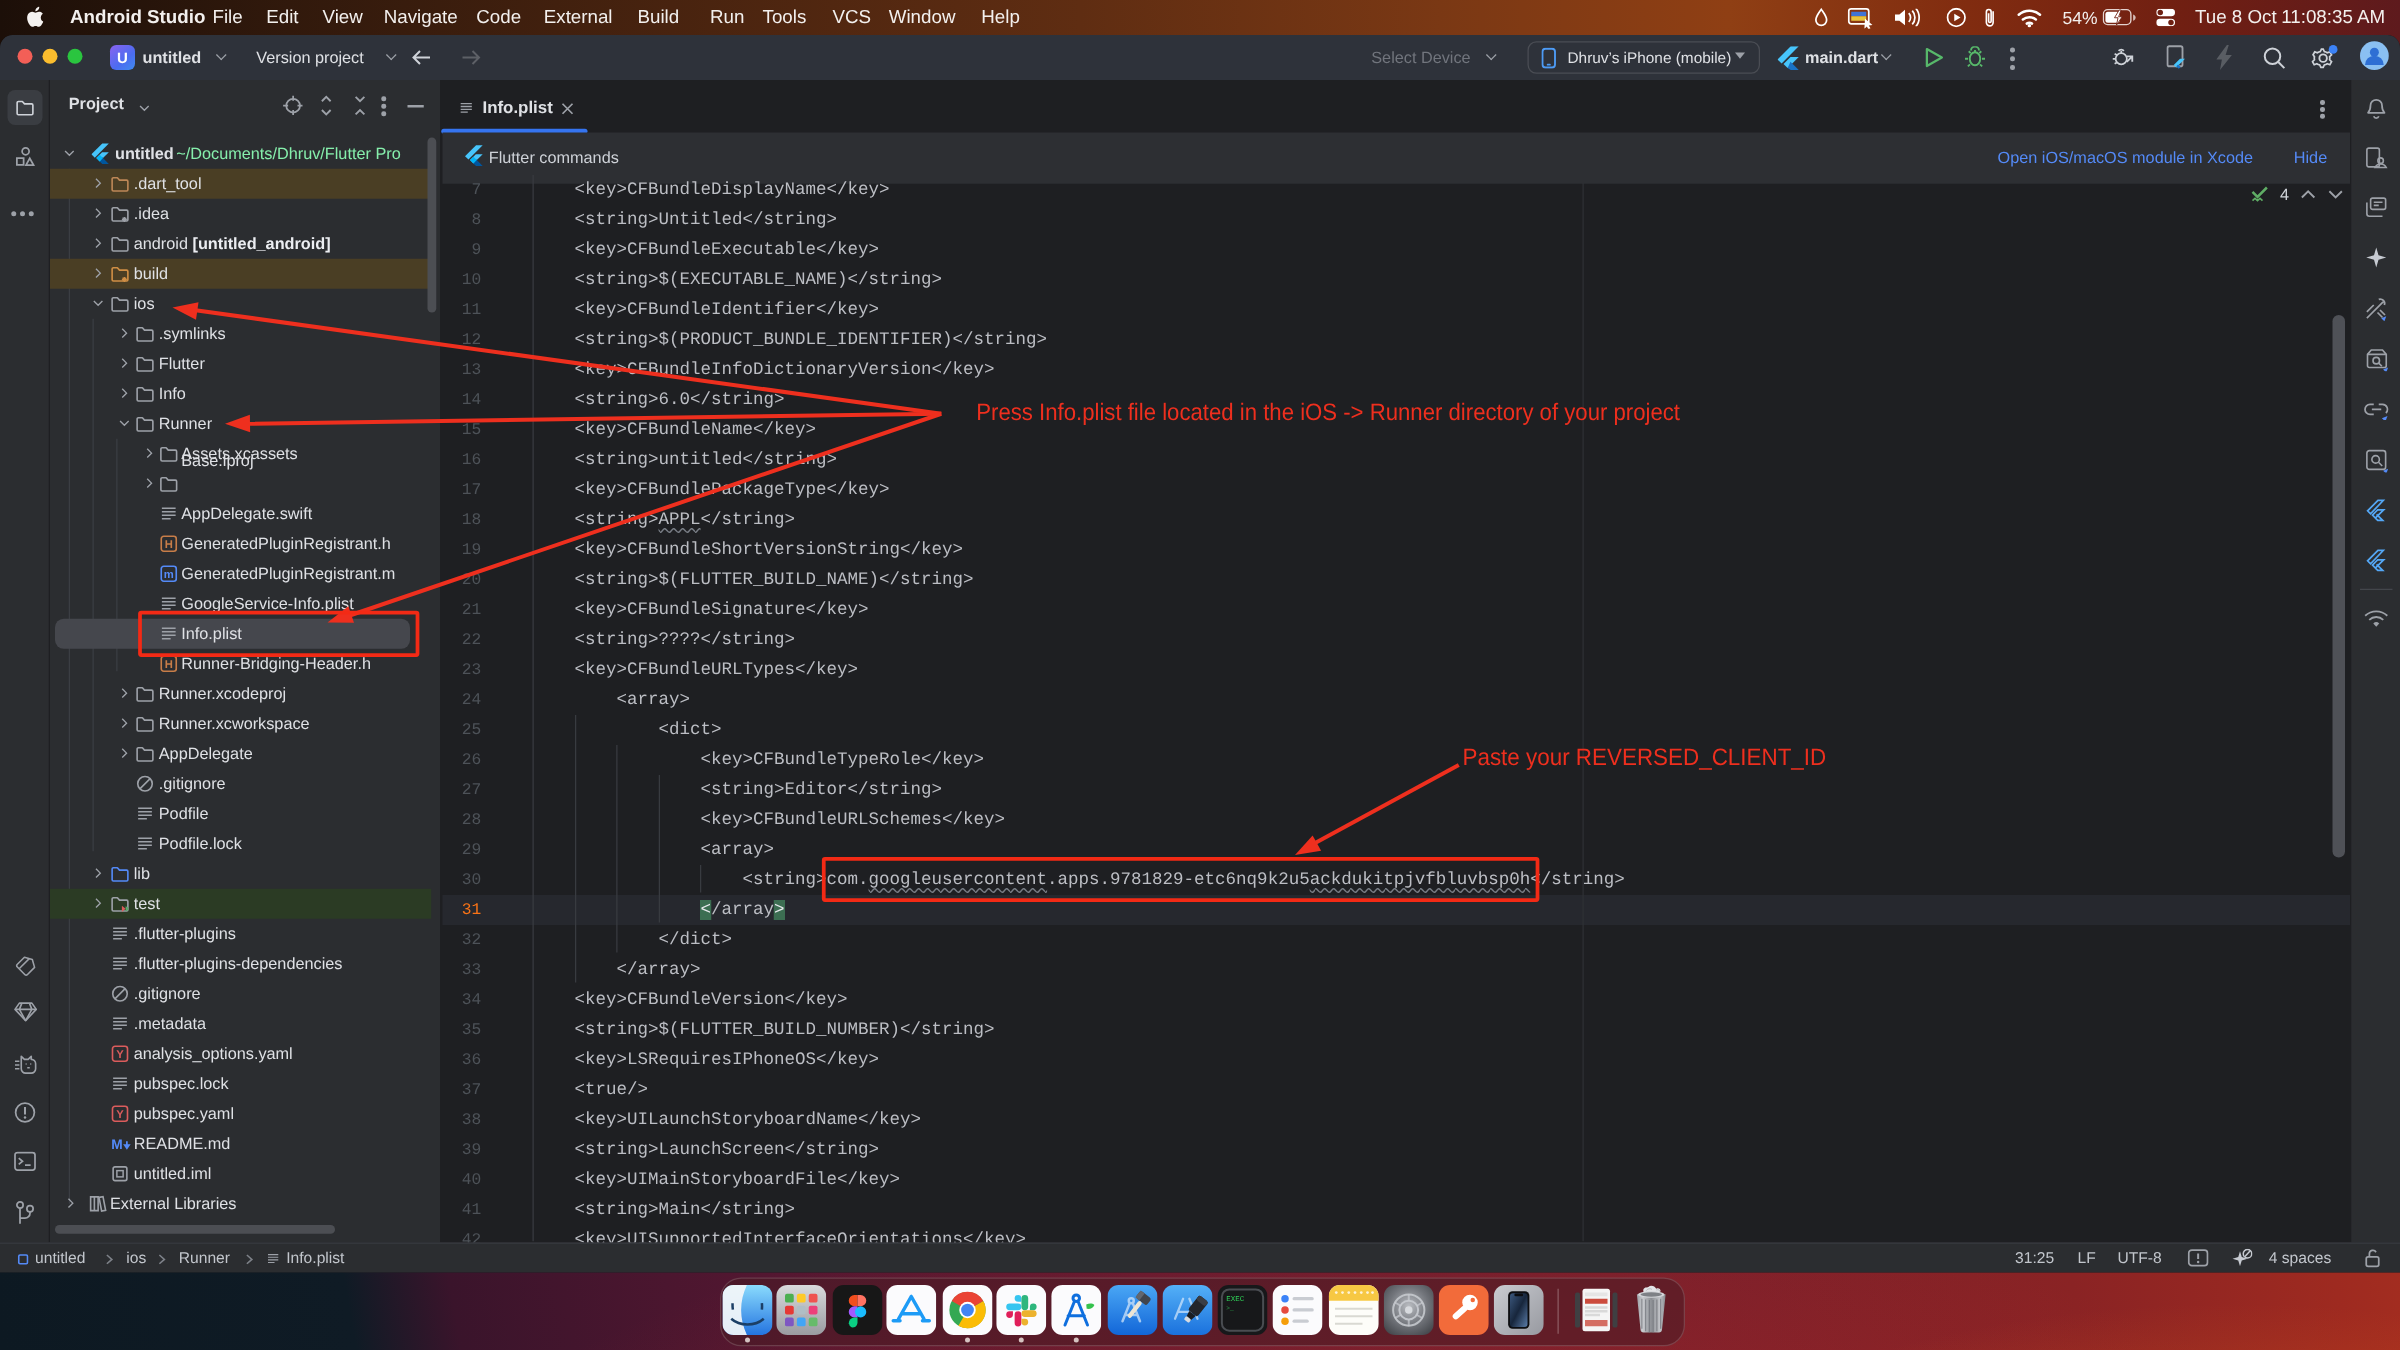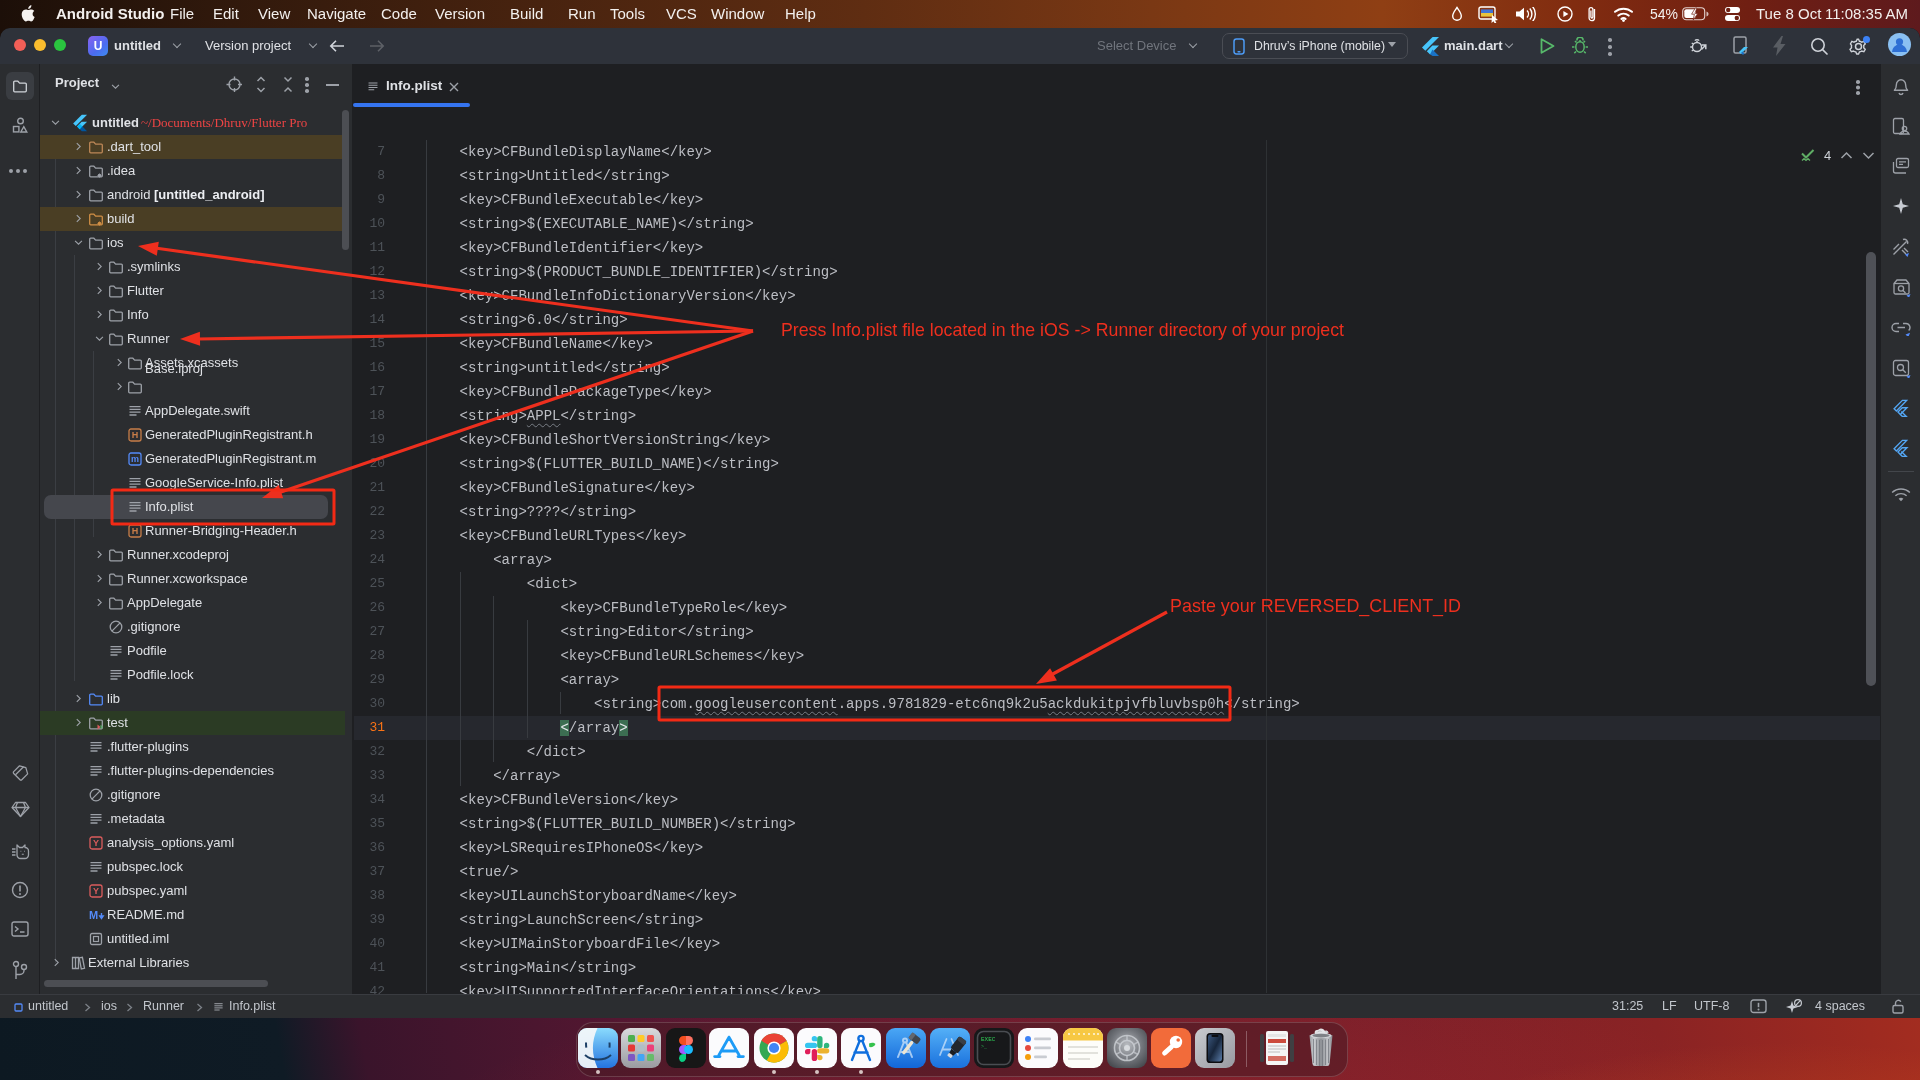--- a/index.html
+++ b/index.html
@@ -30,41 +30,41 @@
   
   #lstripe { position:absolute; left:0; top:36px; width:40px; height:930px; background:#2b2d30; border-right:1px solid #1e1f22; }
   
   #ptree { position:absolute; left:40px; top:36px; width:312px; height:930px; background:#2b2d30; overflow:hidden; }
   
   #banner { position:absolute; left:354px; top:78px; width:1526px; height:41px; background:#2d2f33; }
   #rstripe { position:absolute; left:1880px; top:36px; width:40px; height:930px; background:#2b2d30; border-left:1px solid #1e1f22; }
   #statusbar { position:absolute; left:0; top:966px; width:1920px; height:24px; background:#2b2d30; border-top:1px solid #393b40; font-size:12.5px; color:#c2c6cc; }
   .row24 { position:absolute; height:24px; line-height:24px; white-space:nowrap; }
   .tx { font-size:13px; color:#dfe1e5; }
-  .dim { color:#ef4444;font-family:Liberation Serif, serif; }
+  .dim { color:#86efac; }
   .mono { font-family:"Liberation Mono", monospace; }
   .chev { position:absolute; width:8px; height:8px; border-right:1.6px solid #9da1a8; border-bottom:1.6px solid #9da1a8; }
   .chev.d { transform:rotate(45deg); }
   svg { display:block; }
   .icon { position:absolute; }
 </style>
 </head>
 <body>
 
 <div id="menubar">
   <svg class="icon" style="left:21px;top:5px" width="14" height="17" viewBox="0 0 14 17">
       <path fill="#f5f2f0" d="M11.6 9.1c0-2 1.6-3 1.7-3.1-.9-1.4-2.4-1.6-2.9-1.6-1.2-.1-2.4.7-3 .7-.6 0-1.6-.7-2.6-.7C3.4 4.5 2.1 5.2 1.4 6.4c-1.4 2.4-.4 6 1 8 .7 1 1.5 2.1 2.5 2 1 0 1.4-.6 2.6-.6 1.2 0 1.5.6 2.6.6 1.1 0 1.8-1 2.4-2 .8-1.1 1.1-2.2 1.1-2.3-.1 0-2-.8-2-3zM9.6 2.8c.5-.7.9-1.6.8-2.5-.8 0-1.7.5-2.3 1.2-.5.6-.9 1.5-.8 2.4.9.1 1.8-.4 2.3-1.1z"></path>
     </svg>
   <span class="mi b" style="left:56px">Android Studio</span>
   <span class="mi" style="left:170px">File</span>
   <span class="mi" style="left:213px">Edit</span>
   <span class="mi" style="left:258px">View</span>
   <span class="mi" style="left:307px">Navigate</span>
   <span class="mi" style="left:381px">Code</span>
-  <span class="mi" style="left:435px">Version</span>
+  <span class="mi" style="left:435px">External</span>
   <span class="mi" style="left:510px">Build</span>
   <span class="mi" style="left:568px">Run</span>
   <span class="mi" style="left:610px">Tools</span>
   <span class="mi" style="left:666px">VCS</span>
   <span class="mi" style="left:711px">Window</span>
   <span class="mi" style="left:785px">Help</span>
   <svg class="icon" style="left:1451px;top:6px" width="12" height="16" viewBox="0 0 12 16">
       <path fill="none" stroke="#fff" stroke-width="1.4" d="M6 1.5C7.8 4.2 10.3 7 10.3 10a4.3 4.3 0 0 1-8.6 0C1.7 7 4.2 4.2 6 1.5z"></path>
     </svg>
   <svg class="icon" style="left:1478px;top:6px" width="22" height="17" viewBox="0 0 22 17">
@@ -515,20 +515,31 @@
 </div>
     <svg class="icon" style="left:366px;top:52px;color:#9da1a8" width="14" height="13" viewBox="0 0 16 16">
       <use href="#filelines16"></use>
     </svg>
 <span class="abs" style="left:386px;top:50px;font-size:13.5px;color:#dfe1e5;font-weight:600">Info.plist</span>
 <svg class="icon" style="left:449px;top:54px" width="10" height="10" viewBox="0 0 10 10">
       <path stroke="#9da1a8" stroke-width="1.4" d="M1 1l8 8M9 1L1 9"></path>
     </svg>
 <div class="abs" style="left:353px;top:75px;width:117px;height:4px;background:#3574f0;border-radius:2px"></div>
 <div class="abs" style="left:1856px;top:52px;width:3.6px;height:3.6px;border-radius:50%;background:#9da1a8;box-shadow:0 5.5px 0 #9da1a8,0 11px 0 #9da1a8"></div>
+<div id="banner">
+<svg class="icon" style="left:18px;top:9px" width="15" height="19" viewBox="0 0 18 22">
+        <path fill="#47c5fb" d="M10.6 1L0 11.6l3.3 3.2L17 1z"></path>
+        <path fill="#47c5fb" d="M10.4 9.6L4.8 15.2l3.3 3.3 2.5-2.5 6.4-6.4z"></path>
+        <path fill="#00569e" d="M8.1 18.5l2.5 2.5H17l-6.4-6.5z"></path>
+        <path fill="#00b5f8" d="M4.8 15.2l3.3-3.2 3.2 3.2-3.2 3.3z"></path>
+      </svg>
+<span class="abs" style="left:37px;top:12px;font-size:13px;color:#ced2d8">Flutter commands</span>
+<span class="abs" style="left:1244px;top:12px;font-size:13px;color:#548af7">Open iOS/macOS module in Xcode</span>
+<span class="abs" style="left:1481px;top:12px;font-size:13px;color:#548af7">Hide</span>
+</div>
 <div class="abs" style="left:354px;top:688px;width:1526px;height:24px;background:#26282e"></div>
 <div class="abs" style="left:425.5px;top:112px;width:1px;height:853px;background:#383b40"></div>
 <div class="abs" style="left:459.5px;top:544px;width:1px;height:214px;background:#383b40"></div>
 <div class="abs" style="left:493px;top:568px;width:1px;height:166px;background:#383b40"></div>
 <div class="abs" style="left:526.5px;top:592px;width:1px;height:118px;background:#383b40"></div>
 <div class="abs" style="left:560px;top:664px;width:1px;height:22px;background:#383b40"></div>
 <div class="abs" style="left:1266px;top:112px;width:1px;height:853px;background:#2e3134"></div>
 <pre class="abs mono" style="left:354px;top:112px;width:31px;text-align:right;font-size:13px;line-height:24px;color:#4d5258">7
 8
 9

